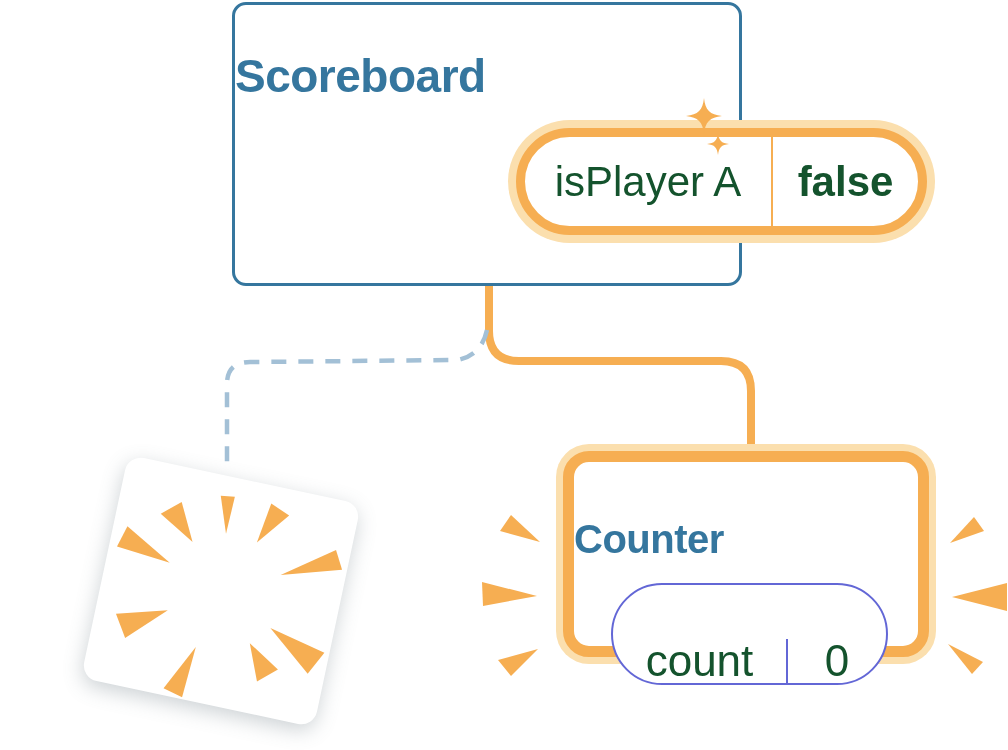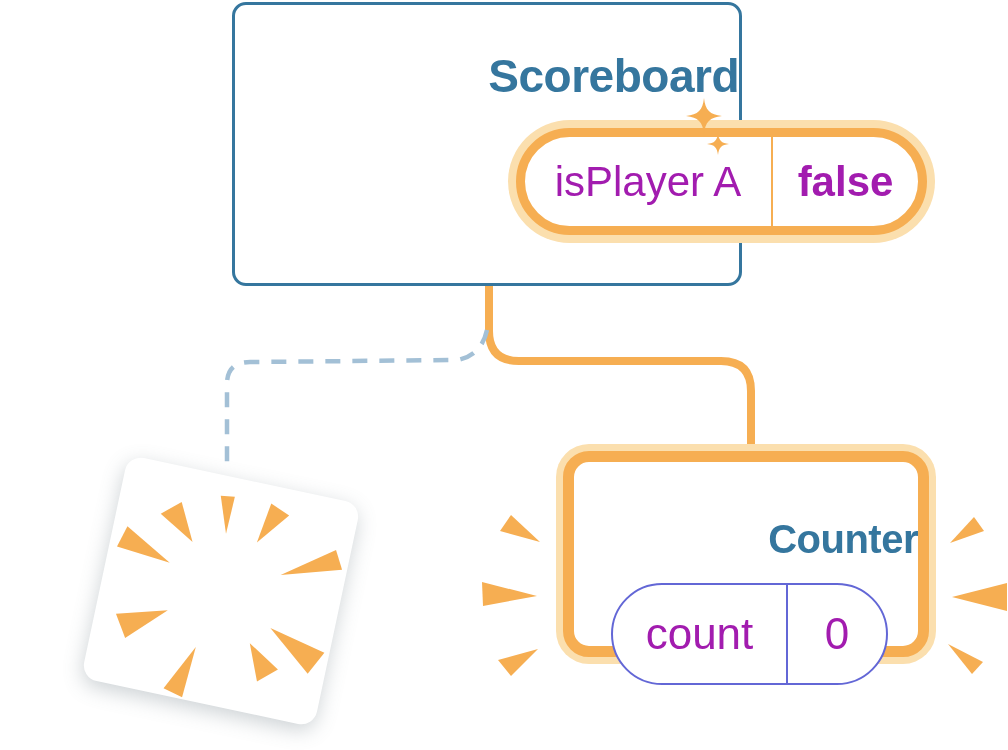--- a/index.html
+++ b/index.html
@@ -17,40 +17,40 @@
     background:#ffffff;border:3px solid #35769E;border-radius:14px;
     box-sizing:border-box;z-index:3;
   }
   .counter-card{
     left:563px;top:451px;width:366px;height:206px;
     background:#ffffff;border:11px solid #F6AE52;border-radius:26px;
     box-shadow:0 0 0 7px #FBDFAE;
     box-sizing:border-box;z-index:3;
   }
   .card-title{
-    position:absolute;left:0;width:100%;text-align:right;
+    position:absolute;left:0;width:100%;text-align:left;
     color:#35769E;font-weight:600;letter-spacing:-0.5px;line-height:1;
   }
   .scoreboard-title{top:48px;font-size:46px;}
   .counter-title{top:57px;font-size:40px;}
 
   
   .state-pill{
     display:flex;box-sizing:border-box;background:#ffffff;z-index:4;
   }
   .pill-hot{
     left:281px;top:123px;width:411px;height:107px;
     border:9px solid #F6AE52;border-radius:60px;
     box-shadow:0 0 0 8px #FBDFAE;
   }
   .pill-cool{
     left:37px;top:121px;width:277px;height:102px;
-    border:2px solid #6367D6;border-radius:52px;
+    border:2px solid #6367D6;border-radius:52px;align-items:flex-end;
   }
-  .pill-cell{display:flex;align-items:center;justify-content:center;color:#a21caf;line-height:1;}
+  .pill-cell{display:flex;align-items:center;justify-content:center;color:#14532d;line-height:1;}
   .pill-hot .pill-cell{font-size:42px;}
   .pill-cool .pill-cell{font-size:44px;}
   .pill-hot .cell-name{width:246px;border-right:2px solid #F6AE52;}
   .pill-hot .cell-value{flex:1;font-weight:700;}
   .pill-cool .cell-name{width:173px;border-right:2px solid #6367D6;}
   .pill-cool .cell-value{flex:1;}
 
   
   .connector-layer{left:0;top:0;z-index:1;}
 

